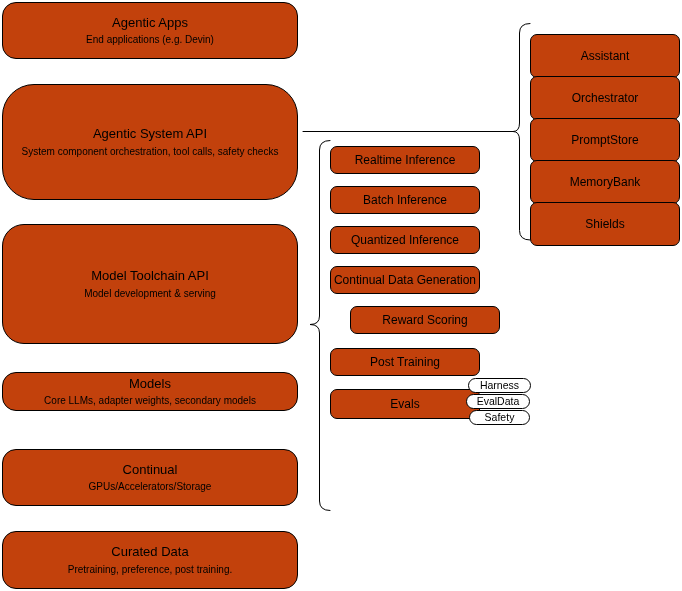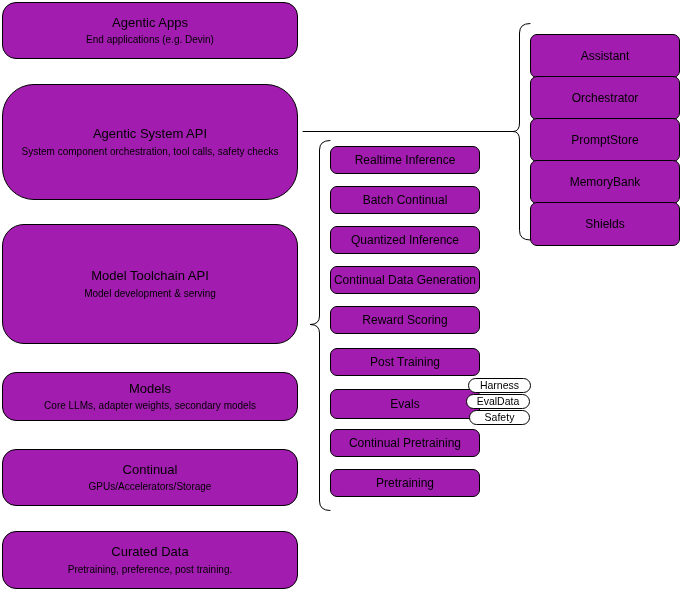--- a/index.html
+++ b/index.html
@@ -24,21 +24,21 @@
     z-index: 1;
   }
   .overlay path {
     fill: none;
     stroke: #000000;
     stroke-width: 1;
     stroke-linecap: round;
   }
   .node {
     position: absolute;
-    background: #a21caf;
+    background: #c2410c;
     border: 1px solid #000000;
     box-sizing: border-box;
     display: flex;
     flex-direction: column;
     align-items: center;
     justify-content: center;
     text-align: center;
     z-index: 2;
   }
   .left-box {
@@ -109,61 +109,55 @@
   <div class="node left-box" style="top:84px;height:116px;border-radius:32px;">
     <div class="node-title">Agentic System API</div>
     <div class="node-subtitle">System component orchestration, tool calls, safety checks</div>
   </div>
 
   <div class="node left-box" style="top:224px;height:120px;border-radius:22px;">
     <div class="node-title">Model Toolchain API</div>
     <div class="node-subtitle">Model development &amp; serving</div>
   </div>
 
-  <div class="node left-box" style="top:372px;height:49px;border-radius:14px;">
+  <div class="node left-box" style="top:372px;height:39px;border-radius:14px;">
     <div class="node-title">Models</div>
     <div class="node-subtitle">Core LLMs, adapter weights, secondary models</div>
   </div>
 
   <div class="node left-box" style="top:449px;height:57px;border-radius:14px;">
     <div class="node-title">Continual</div>
     <div class="node-subtitle">GPUs/Accelerators/Storage</div>
   </div>
 
   <div class="node mid-box" style="top:146px;">
     <span class="node-label">Realtime Inference</span>
   </div>
 
   <div class="node left-box" style="top:531px;height:58px;border-radius:14px;">
     <div class="node-title">Curated Data</div>
     <div class="node-subtitle">Pretraining, preference, post training.</div>
   </div>
   <div class="node mid-box" style="top:186px;">
-    <span class="node-label">Batch Continual</span>
+    <span class="node-label">Batch Inference</span>
   </div>
   <div class="node mid-box" style="top:226px;">
     <span class="node-label">Quantized Inference</span>
   </div>
   <div class="node mid-box" style="top:266px;">
     <span class="node-label">Continual Data Generation</span>
   </div>
-  <div class="node mid-box" style="top:306px;">
+  <div class="node mid-box" style="top:306px;margin-left:20px;">
     <span class="node-label">Reward Scoring</span>
   </div>
   <div class="node mid-box" style="top:348px;">
     <span class="node-label">Post Training</span>
   </div>
   <div class="node mid-box" style="top:389px;height:30px;">
     <span class="node-label">Evals</span>
-  </div>
-  <div class="node mid-box" style="top:429px;">
-    <span class="node-label">Continual Pretraining</span>
-  </div>
-  <div class="node mid-box" style="top:469px;">
-    <span class="node-label">Pretraining</span>
   </div>
 
   <div class="badge" style="left:468px;top:378px;width:63px;">
     <span>Harness</span>
   </div>
   <div class="badge" style="left:466px;top:394px;width:64px;">
     <span>EvalData</span>
   </div>
   <div class="badge" style="left:469px;top:410px;width:61px;">
     <span>Safety</span>

